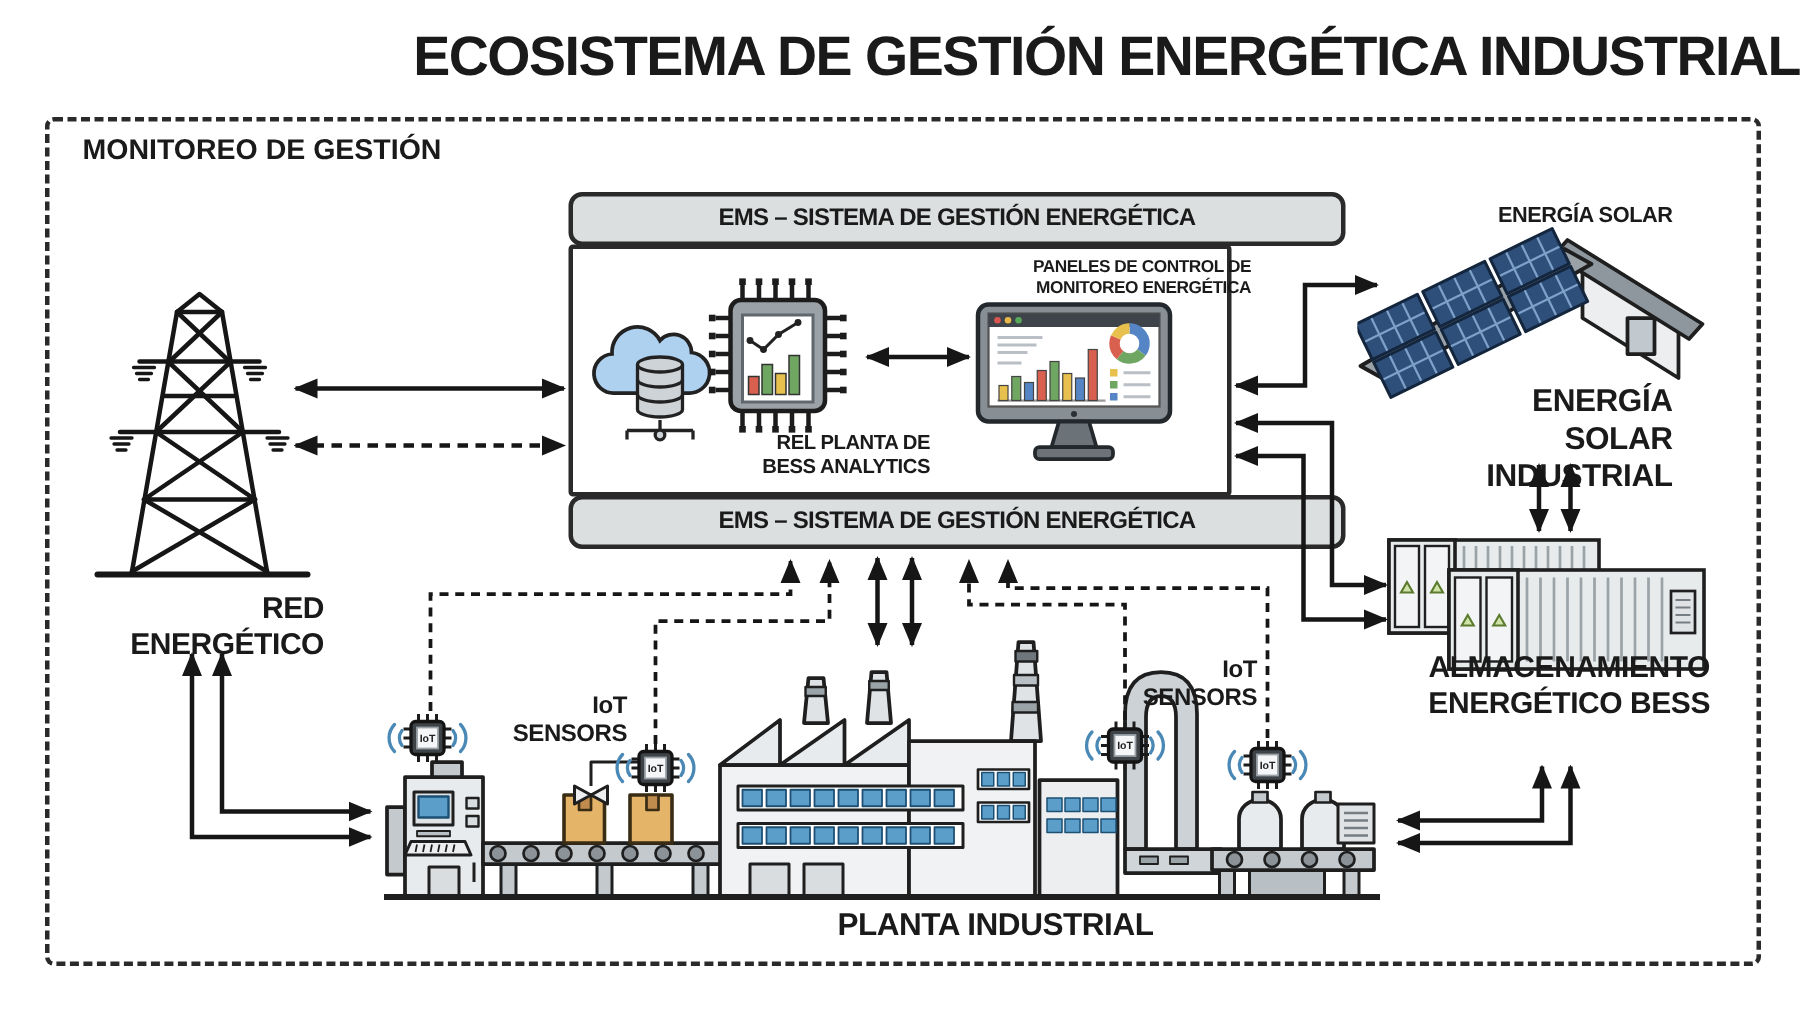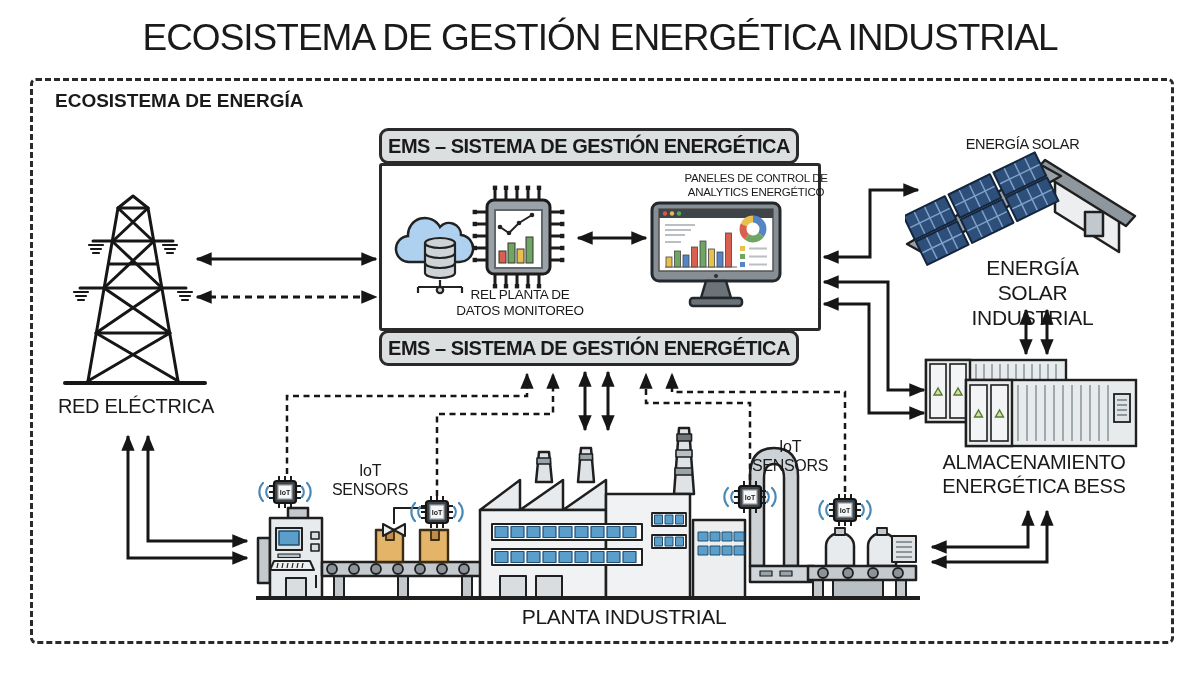--- a/index.html
+++ b/index.html
@@ -1,68 +1,68 @@
 <!DOCTYPE html>
 <html style="--arrow: #161616; --panel-blue: #2e4f79; --wifi-blue: #4a88b5; --cloud-blue: #aed1f0; --crate-tan: #e4b469; --screen-blue: #5b9ec9; --bar-yellow: #e8c04e; --bar-green: #6fa661; --bar-blue: #5585c5; --bar-red: #d9604f;"><head>
 <meta charset="utf-8">
 <style>
   html,body{margin:0;padding:0;background:#fff;}
   .canvas{position:relative;width:1200px;height:675px;background:#ffffff;overflow:hidden;
           font-family:"Liberation Sans",sans-serif;color:#1a1a1a;}
-  .lbl{position:absolute;font-weight:400;text-align:center;line-height:1.2;letter-spacing:-0.3px;color:#1a1a1a;}
+  .lbl{position:absolute;font-weight:700;text-align:right;line-height:1.2;letter-spacing:-0.3px;color:#1a1a1a;}
   .lbl span{display:block;}
   .title{top:16px;left:0;width:100%;font-size:37px;letter-spacing:-1px;}
   .eco-label{top:90px;left:55px;font-size:19px;font-weight:700;letter-spacing:0;text-align:left;}
   .outer-box{position:absolute;left:30px;top:78px;width:1138px;height:560px;
              border:3px dashed #2a2a2a;border-radius:6px;}
-  .ems-bar{position:absolute;left:379px;width:420px;height:36px;background:#dcdfe0;
+  .ems-bar{position:absolute;left:379px;width:518px;height:36px;background:#dcdfe0;
            border:3px solid #2a2a2a;border-radius:9px;box-sizing:border-box;
            display:flex;align-items:center;justify-content:center;
-           font-weight:700;font-size:20px;letter-spacing:-0.5px;}
+           font-weight:700;font-size:16px;letter-spacing:-0.5px;}
   .ems-top{top:128px;}
   .ems-bottom{top:330px;}
   .ems-content{position:absolute;left:379px;top:163px;width:442px;height:168px;background:#fff;
                border:3px solid #2a2a2a;border-radius:3px;box-sizing:border-box;}
   .analytics-label{top:287px;left:420px;width:200px;font-size:13.5px;}
   .panels-label{top:172px;left:640px;width:156px;font-size:11.5px;margin-left:38px;}
   .grid-label{top:394px;left:56px;width:160px;font-size:20px;}
   .solar-roof-label{top:136px;left:930px;width:185px;font-size:14.5px;}
   .solar-label{top:255px;left:950px;width:165px;font-size:21px;}
-  .bess-label{top:450px;left:928px;width:212px;font-size:20px;}
+  .bess-label{top:433px;left:928px;width:212px;font-size:20px;}
   .iot-label{font-size:16px;}
   .iot-left{top:461px;left:322px;width:96px;}
   .iot-right{top:437px;left:742px;width:96px;}
   .planta-label{top:604px;left:479px;width:290px;font-size:21px;}
   svg{position:absolute;}
 </style>
 </head>
 <body>
 
 <div class="canvas">
 
   <div class="lbl title">ECOSISTEMA DE GESTIÓN ENERGÉTICA INDUSTRIAL</div>
 
   <div class="outer-box"></div>
-  <div class="lbl eco-label">ECOSISTEMA DE ENERGÍA</div>
+  <div class="lbl eco-label">MONITOREO DE GESTIÓN</div>
 
   <div class="ems-bar ems-top">
     <span>EMS – SISTEMA DE GESTIÓN ENERGÉTICA</span>
   </div>
   <div class="ems-content"></div>
   <div class="ems-bar ems-bottom">
     <span>EMS – SISTEMA DE GESTIÓN ENERGÉTICA</span>
   </div>
 
   <div class="lbl analytics-label">
     <span>REL PLANTA DE</span>
-    <span>DATOS MONITOREO</span>
+    <span>BESS ANALYTICS</span>
   </div>
   <div class="lbl panels-label">
     <span>PANELES DE CONTROL DE</span>
-    <span>ANALYTICS ENERGÉTICO</span>
+    <span>MONITOREO ENERGÉTICA</span>
   </div>
 
   <svg style="left:385px;top:167px" width="435" height="165" viewBox="0 0 435 165">
     <g>
       <path d="M25,95 a13,13 0 0 1 -2,-26 a17,17 0 0 1 32,-9 a12,12 0 0 1 21,8 a13,13 0 0 1 -3,27 z" fill="var(--cloud-blue,#aed1f0)" stroke="#222" stroke-width="2.5"></path>
       <g stroke="#222" stroke-width="2.2">
         <path d="M40,76 V106 a15,5 0 0 0 30,0 V76" fill="#cdd3d7"></path>
         <ellipse cx="55" cy="76" rx="15" ry="5" fill="#cdd3d7"></ellipse>
         <path d="M40,86 a15,5 0 0 0 30,0 M40,96 a15,5 0 0 0 30,0" fill="none"></path>
         <path d="M55,113 V120 M33,120 H77 M33,120 V126 M77,120 V126" fill="none"></path>
@@ -160,21 +160,21 @@
       <path d="M29,52 h14 M31,56 h10 M33,60 h6 M103,52 h14 M105,56 h10 M107,60 h6" stroke-width="2.2"></path>
       <path d="M20,95 H126"></path>
       <path d="M14,99 h14 M16,103 h10 M18,107 h6 M118,99 h14 M120,103 h10 M122,107 h6" stroke-width="2.2"></path>
       <path d="M53,48 L88,15 M58,15 L93,48"></path>
       <path d="M50,71 H96"></path>
       <path d="M52,48 L102,95 M94,48 L44,95"></path>
       <path d="M44,95 L110,140 M102,95 L36,140 M36,140 H110"></path>
       <path d="M36,140 L118,188 M110,140 L28,188"></path>
     </g>
   </svg>
-  <div class="lbl grid-label">RED ELÉCTRICA</div>
+  <div class="lbl grid-label">RED ENERGÉTICO</div>
 
   <div class="lbl solar-roof-label">ENERGÍA SOLAR</div>
   <svg style="left:905px;top:146px" width="235" height="120" viewBox="0 0 235 120">
     <defs>
       <g id="spanel">
         <rect x="0" y="0" width="46" height="26" style="fill:var(--panel-blue,#2e4f79)" stroke="#14263d" stroke-width="2"></rect>
         <path d="M11.5,1 V25 M23,1 V25 M34.5,1 V25 M1,13 H45" stroke="#7da1c9" stroke-width="1.5" fill="none"></path>
       </g>
     </defs>
     <g stroke="#1f1f1f" stroke-width="2.5" stroke-linejoin="round">
@@ -218,21 +218,21 @@
       <rect x="52" y="33" width="17" height="56" fill="#f2f4f5" stroke-width="1.6"></rect>
       <rect x="73" y="33" width="17" height="56" fill="#f2f4f5" stroke-width="1.6"></rect>
       <polygon points="60.5,58 56.5,65 64.5,65" fill="#cfe3a8" stroke="#5a7a2e" stroke-width="1.4"></polygon>
       <polygon points="81.5,58 77.5,65 85.5,65" fill="#cfe3a8" stroke="#5a7a2e" stroke-width="1.4"></polygon>
       <rect x="196" y="42" width="16" height="28" fill="#dfe3e5" stroke-width="1.8"></rect>
       <path d="M199,48 h10 M199,53 h10 M199,58 h10 M199,63 h10" stroke="#767e83" stroke-width="1.4"></path>
     </g>
   </svg>
   <div class="lbl bess-label">
     <span>ALMACENAMIENTO</span>
-    <span>ENERGÉTICA BESS</span>
+    <span>ENERGÉTICO BESS</span>
   </div>
 
   <svg style="left:248px;top:420px" width="680" height="185" viewBox="0 0 680 185">
     <defs>
       <g id="iot-chip">
         <g stroke="#1c1c1c" stroke-width="2" fill="none">
           <path d="M-6,-11 V-16 M0,-11 V-16 M6,-11 V-16 M-6,11 V16 M0,11 V16 M6,11 V16
                    M-11,-6 H-16 M-11,0 H-16 M-11,6 H-16 M11,-6 H16 M11,0 H16 M11,6 H16"></path>
         </g>
         <rect x="-11" y="-11" width="22" height="22" rx="3" fill="#3d4347" stroke="#141414" stroke-width="2.2"></rect>

